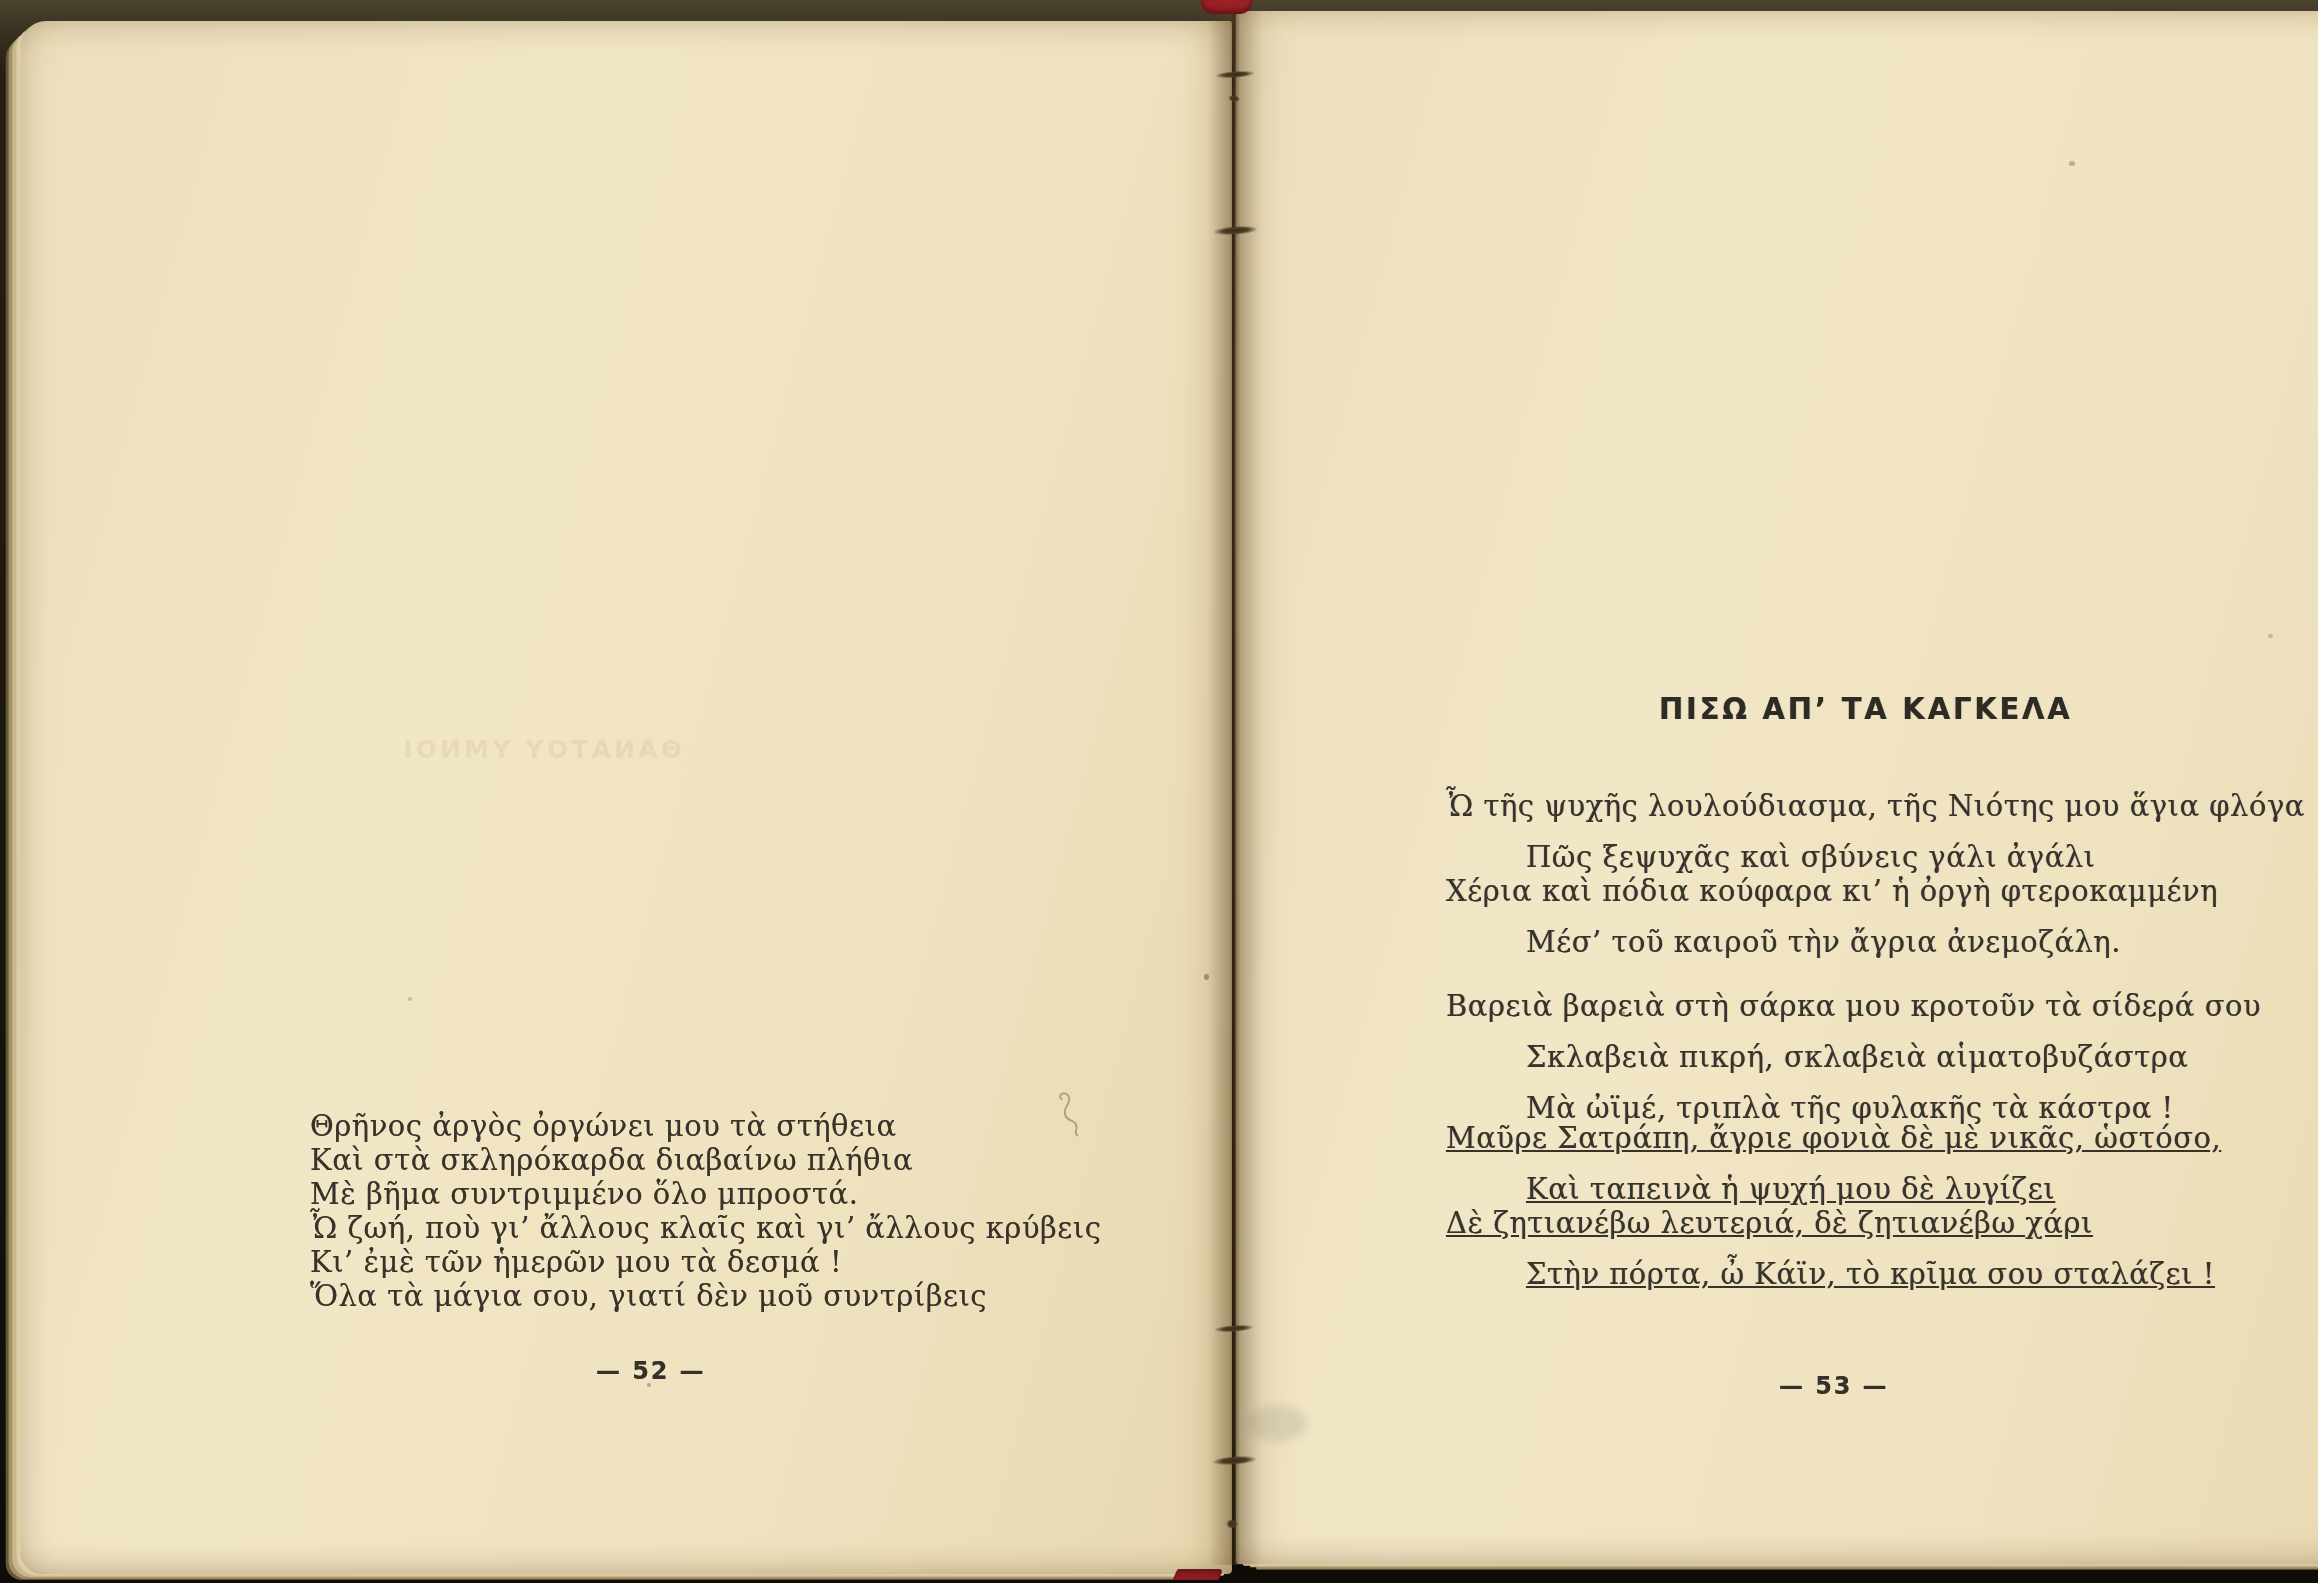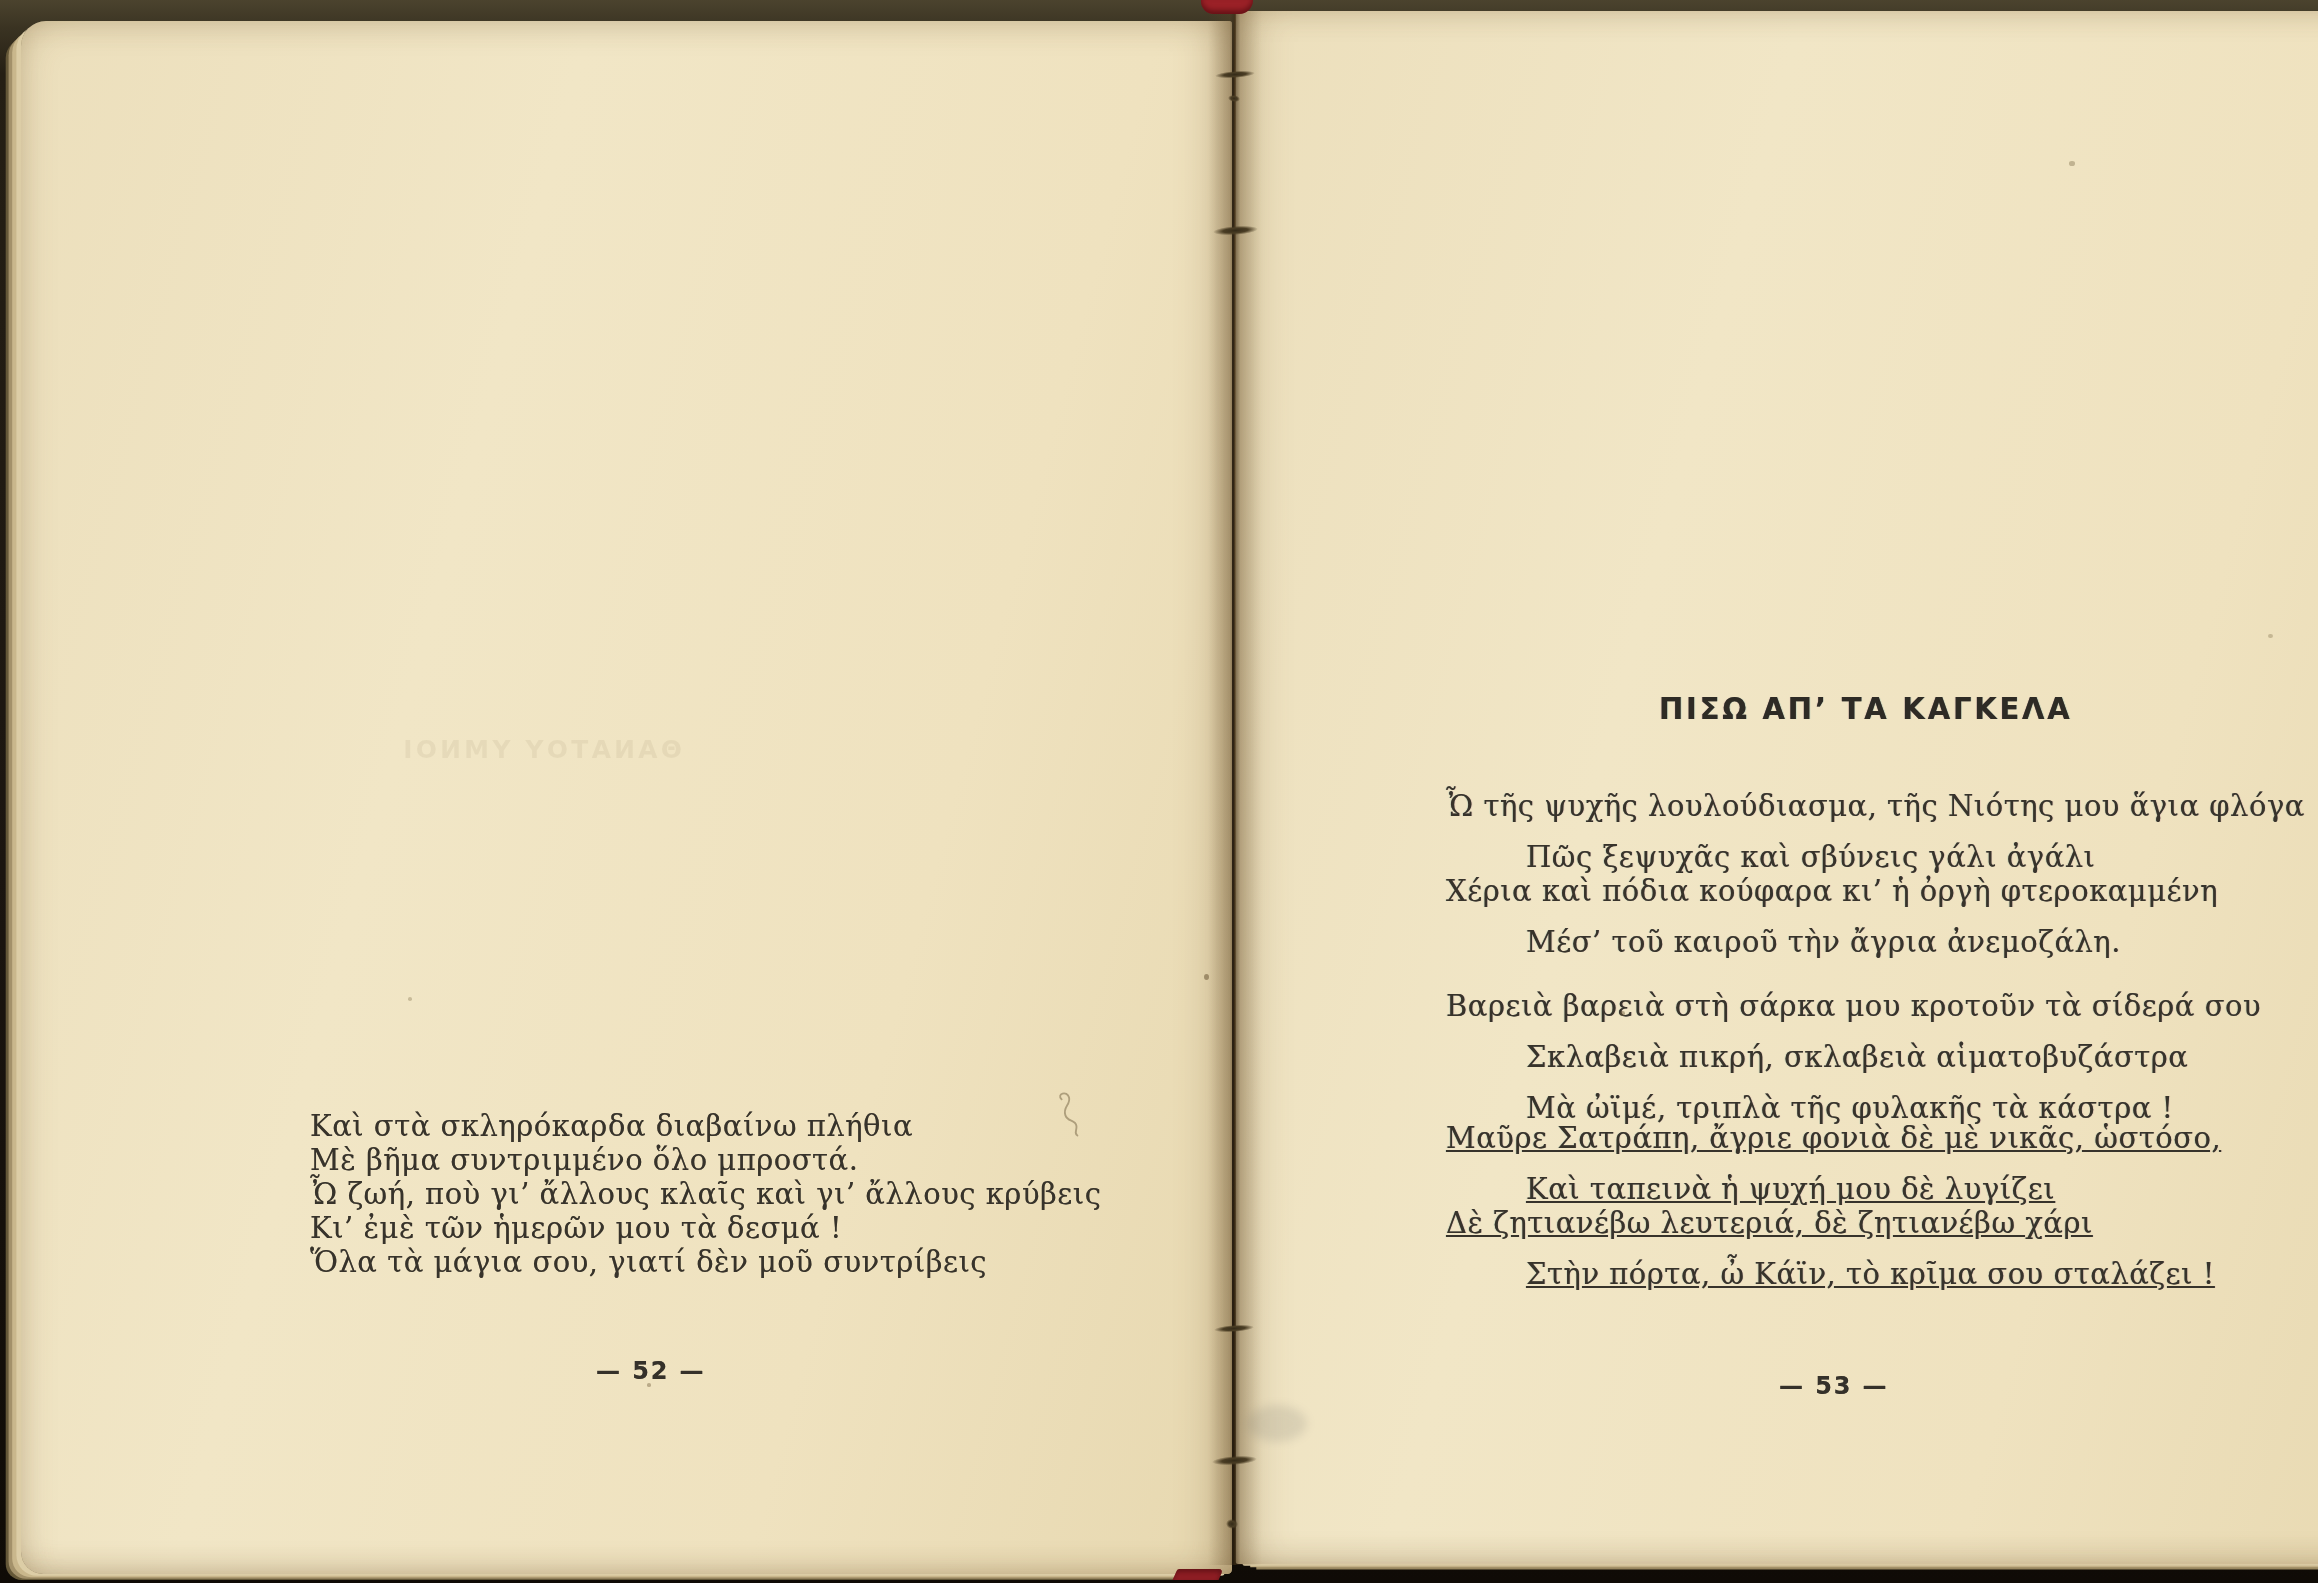--- a/index.html
+++ b/index.html
@@ -94,20 +94,21 @@
   <div class="stitch" style="left:1215px;top:71px;"></div>
   <div class="stitch small" style="left:1228px;top:95px;"></div>
   <div class="stitch" style="left:1213px;top:226px;width:45px;height:9.3px;"></div>
   <div class="stitch" style="left:1214px;top:1325px;"></div>
   <div class="stitch" style="left:1212px;top:1456px;width:45px;height:9.3px;"></div>
   <div class="stitch small" style="left:1226px;top:1519px;height:10.2px;"></div>
   <div class="spine-red-top"></div>
   <div class="spine-red-bottom"></div>
 
   <div class="verse page-left-text" style="left:310px;top:1109px;">
+      <div class="verse-line">Θρῆνος ἀργὸς ὀργώνει μου τὰ στήθεια</div>
       <div class="verse-line">Καὶ στὰ σκληρόκαρδα διαβαίνω πλήθια</div>
       <div class="verse-line">Μὲ βῆμα συντριμμένο ὅλο μπροστά.</div>
       <div class="verse-line">Ὦ ζωή, ποὺ γι’ ἄλλους κλαῖς καὶ γι’ ἄλλους κρύβεις</div>
       <div class="verse-line">Κι’ ἐμὲ τῶν ἡμερῶν μου τὰ δεσμά !</div>
       <div class="verse-line">Ὅλα τὰ μάγια σου, γιατί δὲν μοῦ συντρίβεις</div>
     </div>
   <div class="page-number" style="left:596px;top:1357px;">— 52 —</div>
 
   <div class="poem-title">ΠΙΣΩ ΑΠ’ ΤΑ ΚΑΓΚΕΛΑ</div>
   <div class="verse page-right-text" style="left:1446px;top:789px;">

